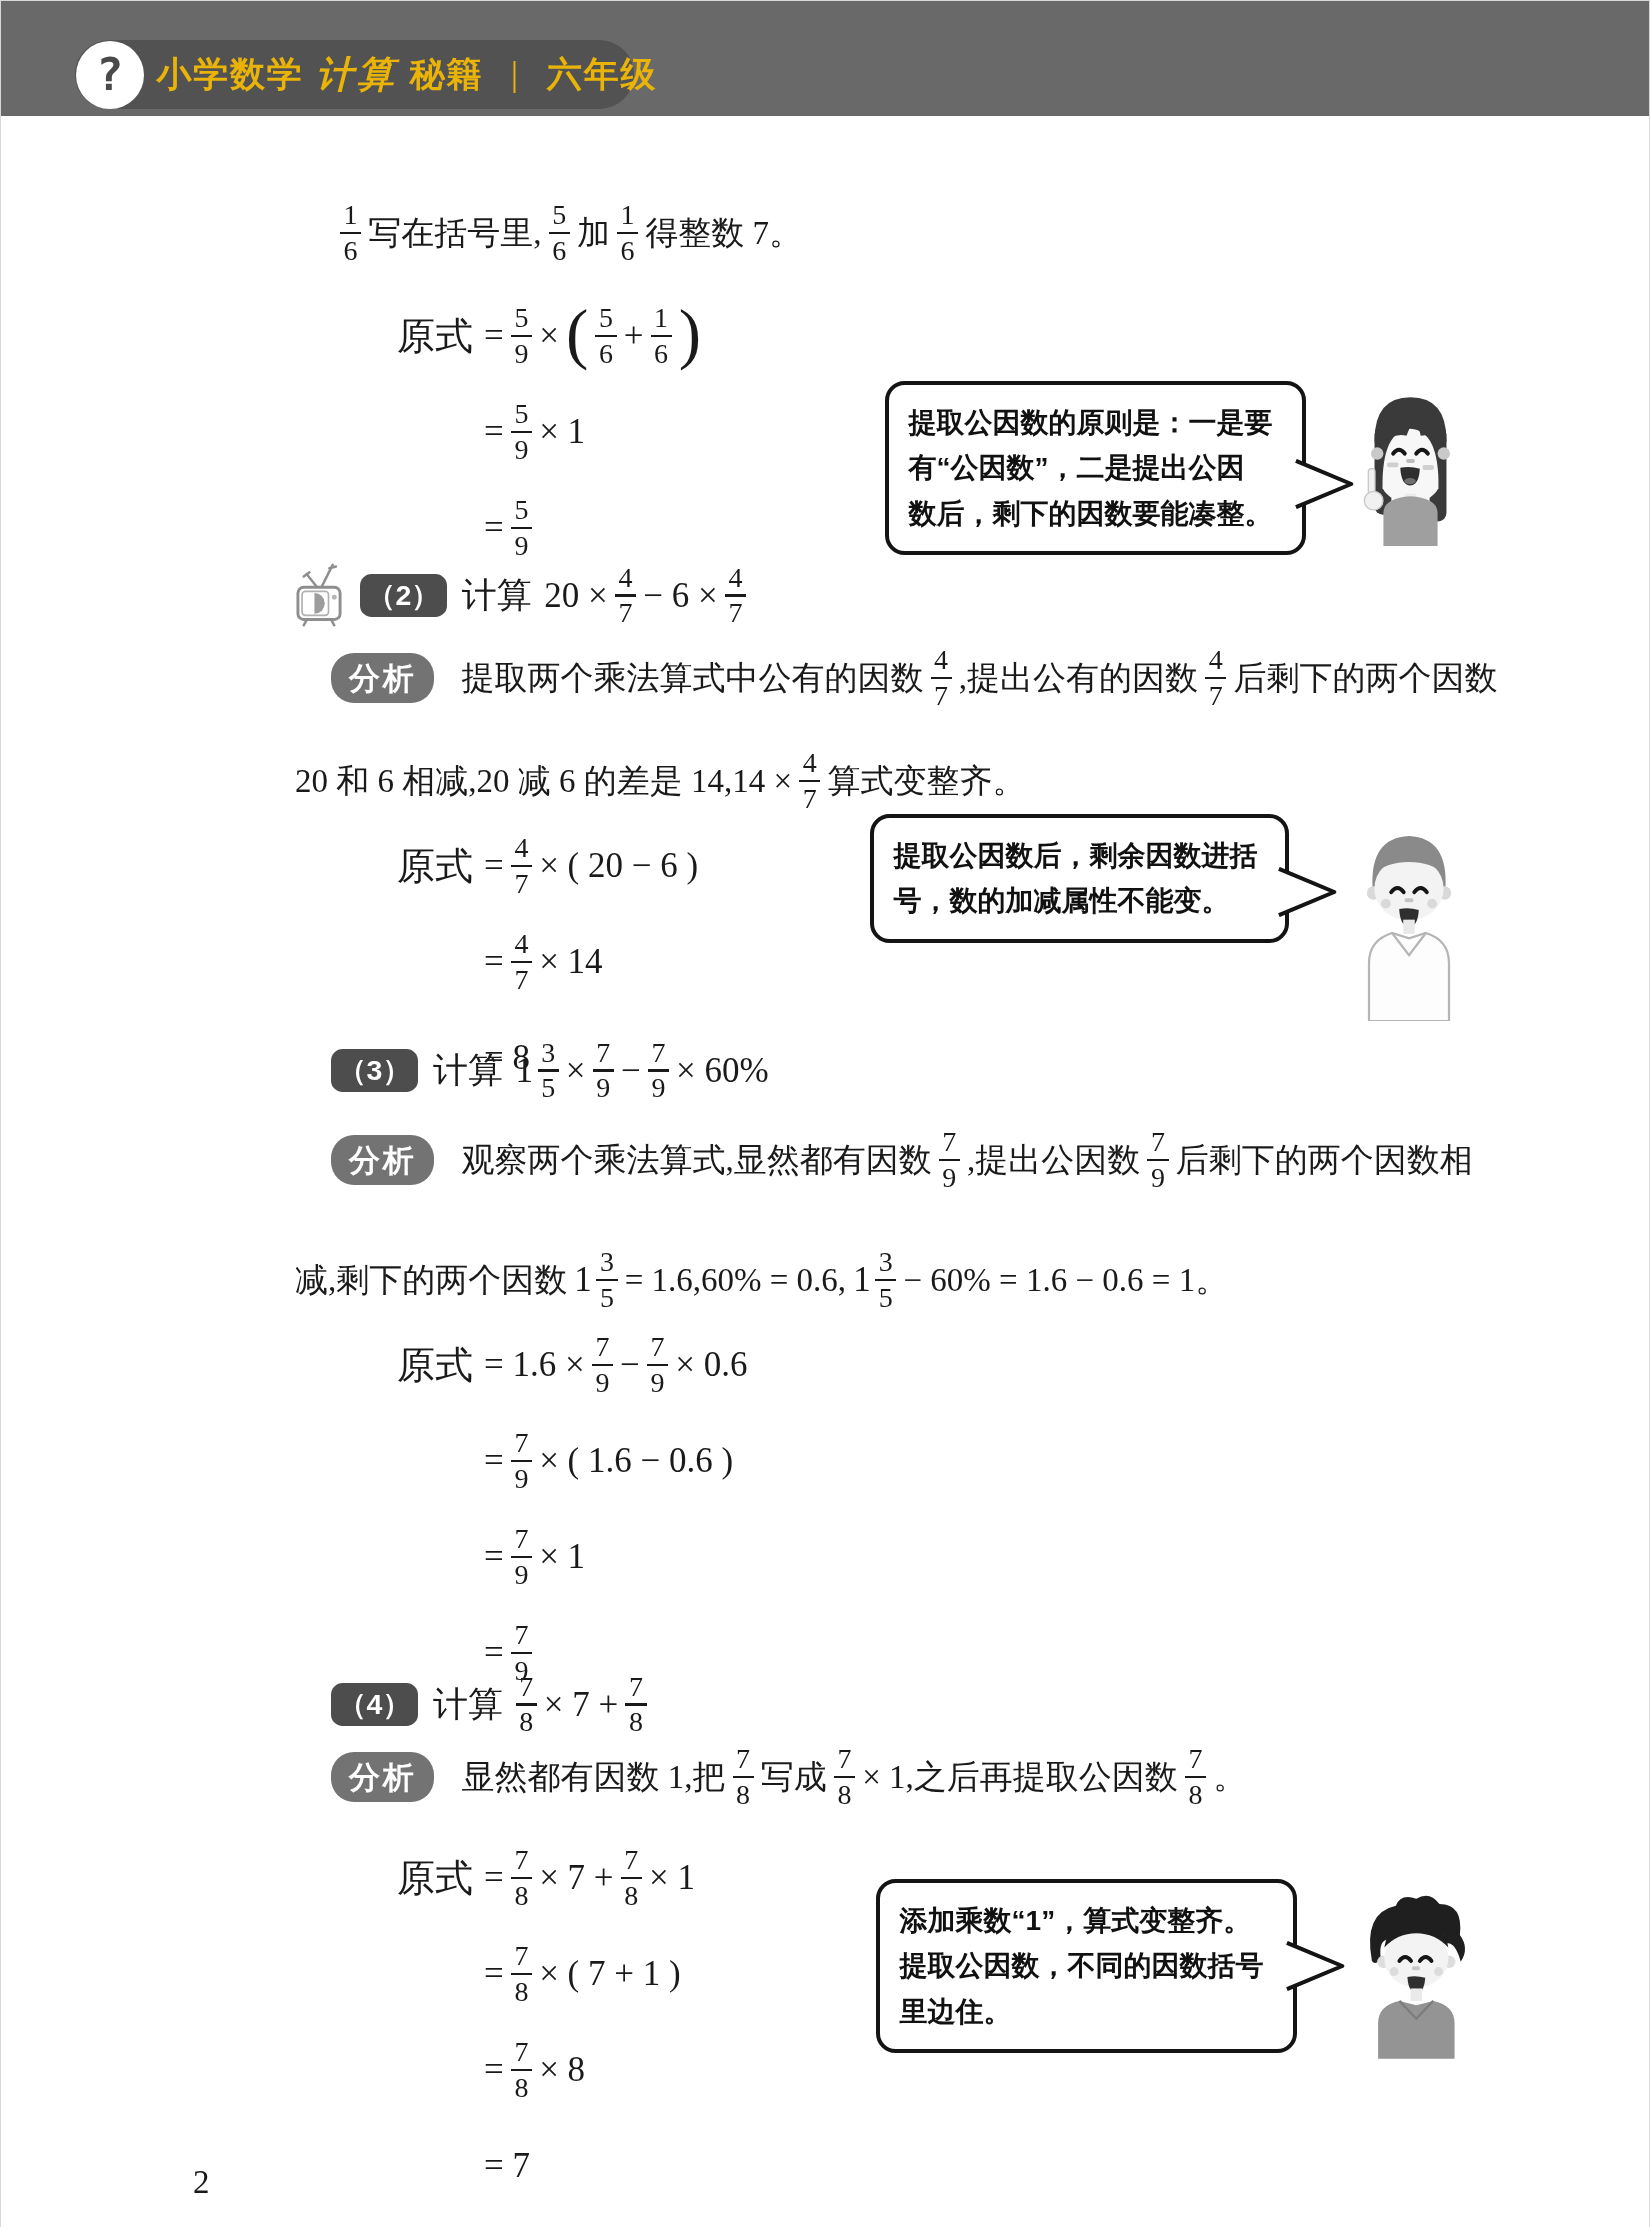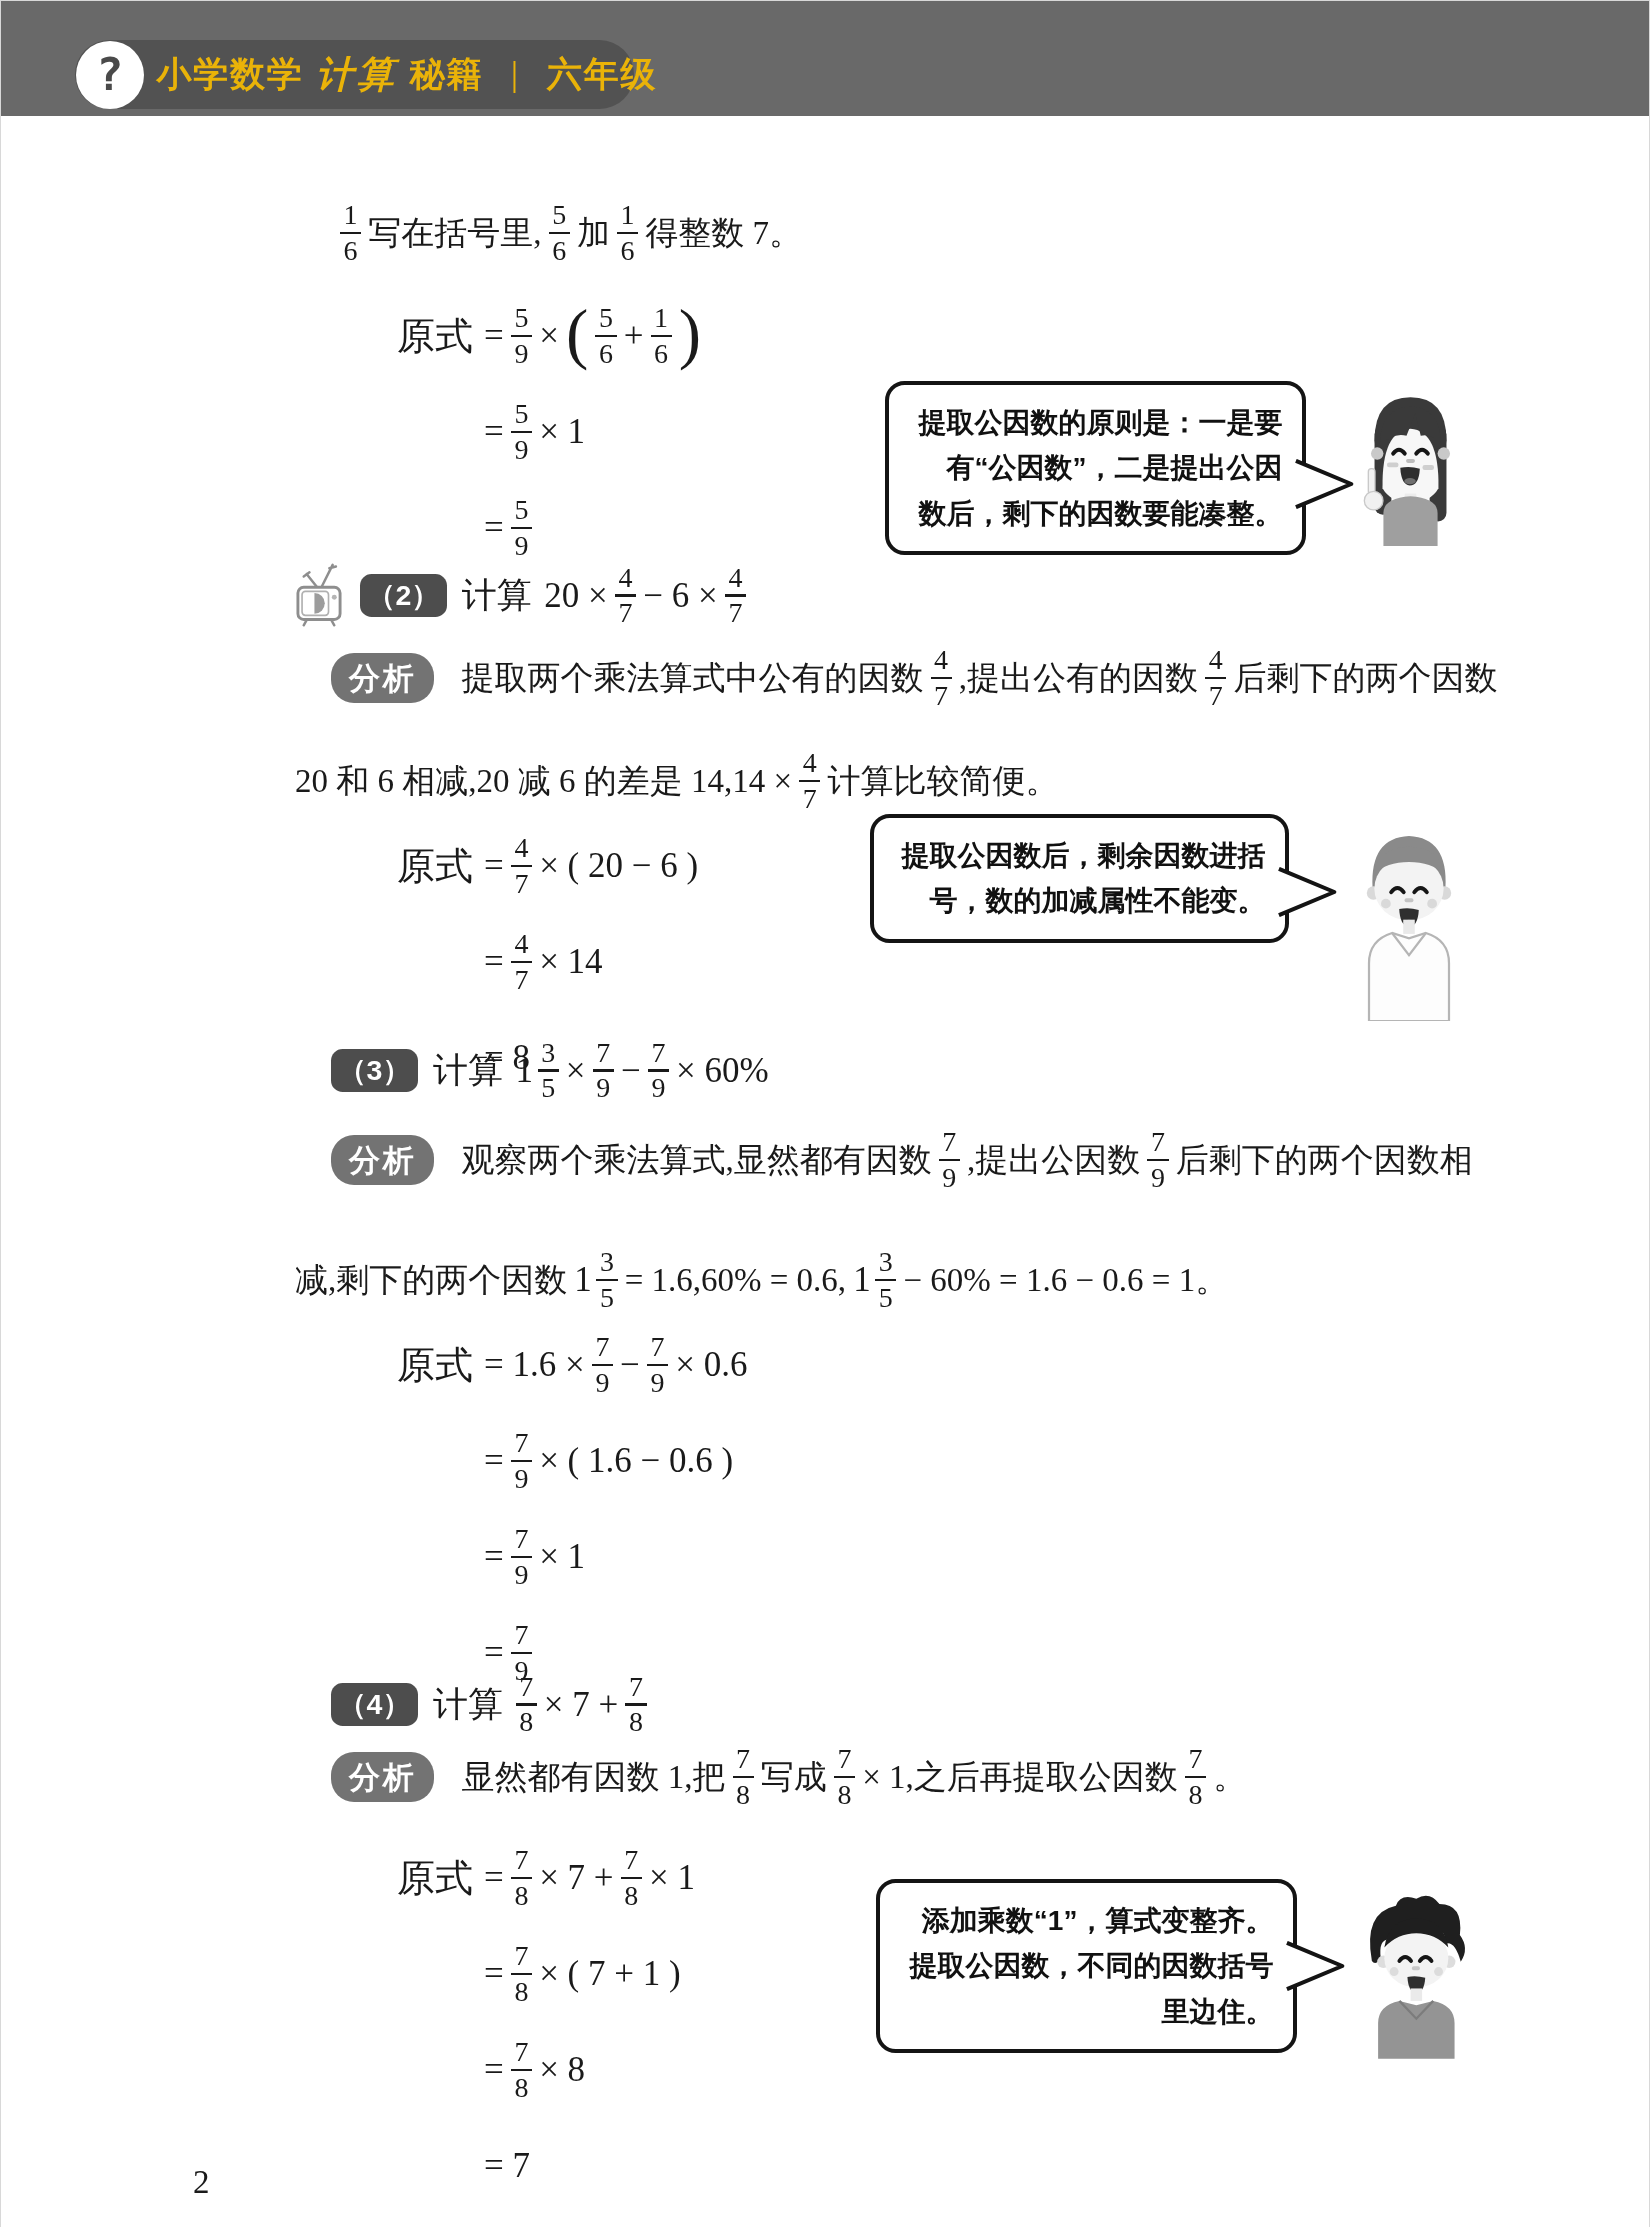--- a/index.html
+++ b/index.html
@@ -49,21 +49,21 @@
     display:inline-block; background:#737373; color:#ffffff; border-radius:23px;
     font-family:"Liberation Sans", sans-serif; font-size:31px; font-weight:bold;
     padding:9.8px 18px; line-height:1; letter-spacing:2.7px;
   }
   .plabel { font-size:35px; margin:0 12.5px 0 15px; }
   .gap-after-badge { margin-right:27px; }
   
   .bubble {
     position:absolute; background:#ffffff; border:4px solid #141414; border-radius:19.6px;
     padding:15px 19.6px; font-family:"Liberation Sans", sans-serif; font-weight:600;
-    font-size:28px; line-height:1.62; color:#111111; white-space:nowrap;text-align:right;
+    font-size:28px; line-height:1.62; color:#111111; white-space:nowrap;
   }
   .bubble .tail { position:absolute; right:-52px; width:59px; height:50px; }
   .pagenum { position:absolute; left:192px; top:2163px; font-size:33px; font-family:"Liberation Serif", serif; }
   .character { position:absolute; }
   .tv { flex:0 0 auto; margin-right:9.8px; }
 </style>
 </head>
 <body>
 
 <div id="page">
@@ -256,21 +256,21 @@
   <div class="row" style="left:294px; top:733px; height:94px;">
     <span class="math para">
         <span class="tk">20 和 6 相减,20 减 6 的差是 14,14 ×</span>
         <span class="mix">
           <span class="frac">
             <span class="num">4</span>
             <span class="bar"></span>
             <span class="den">7</span>
           </span>
         </span>
-        <span class="tk">计算比较简便。</span>
+        <span class="tk">算式变整齐。</span>
       </span>
   </div>
 
   <div class="eqblock" style="left:396px; top:817px;">
     <div class="eqline">
         <span class="pre">原式</span>
         <span class="math">
           <span class="tk">=</span>
           <span class="mix">
             <span class="frac">

